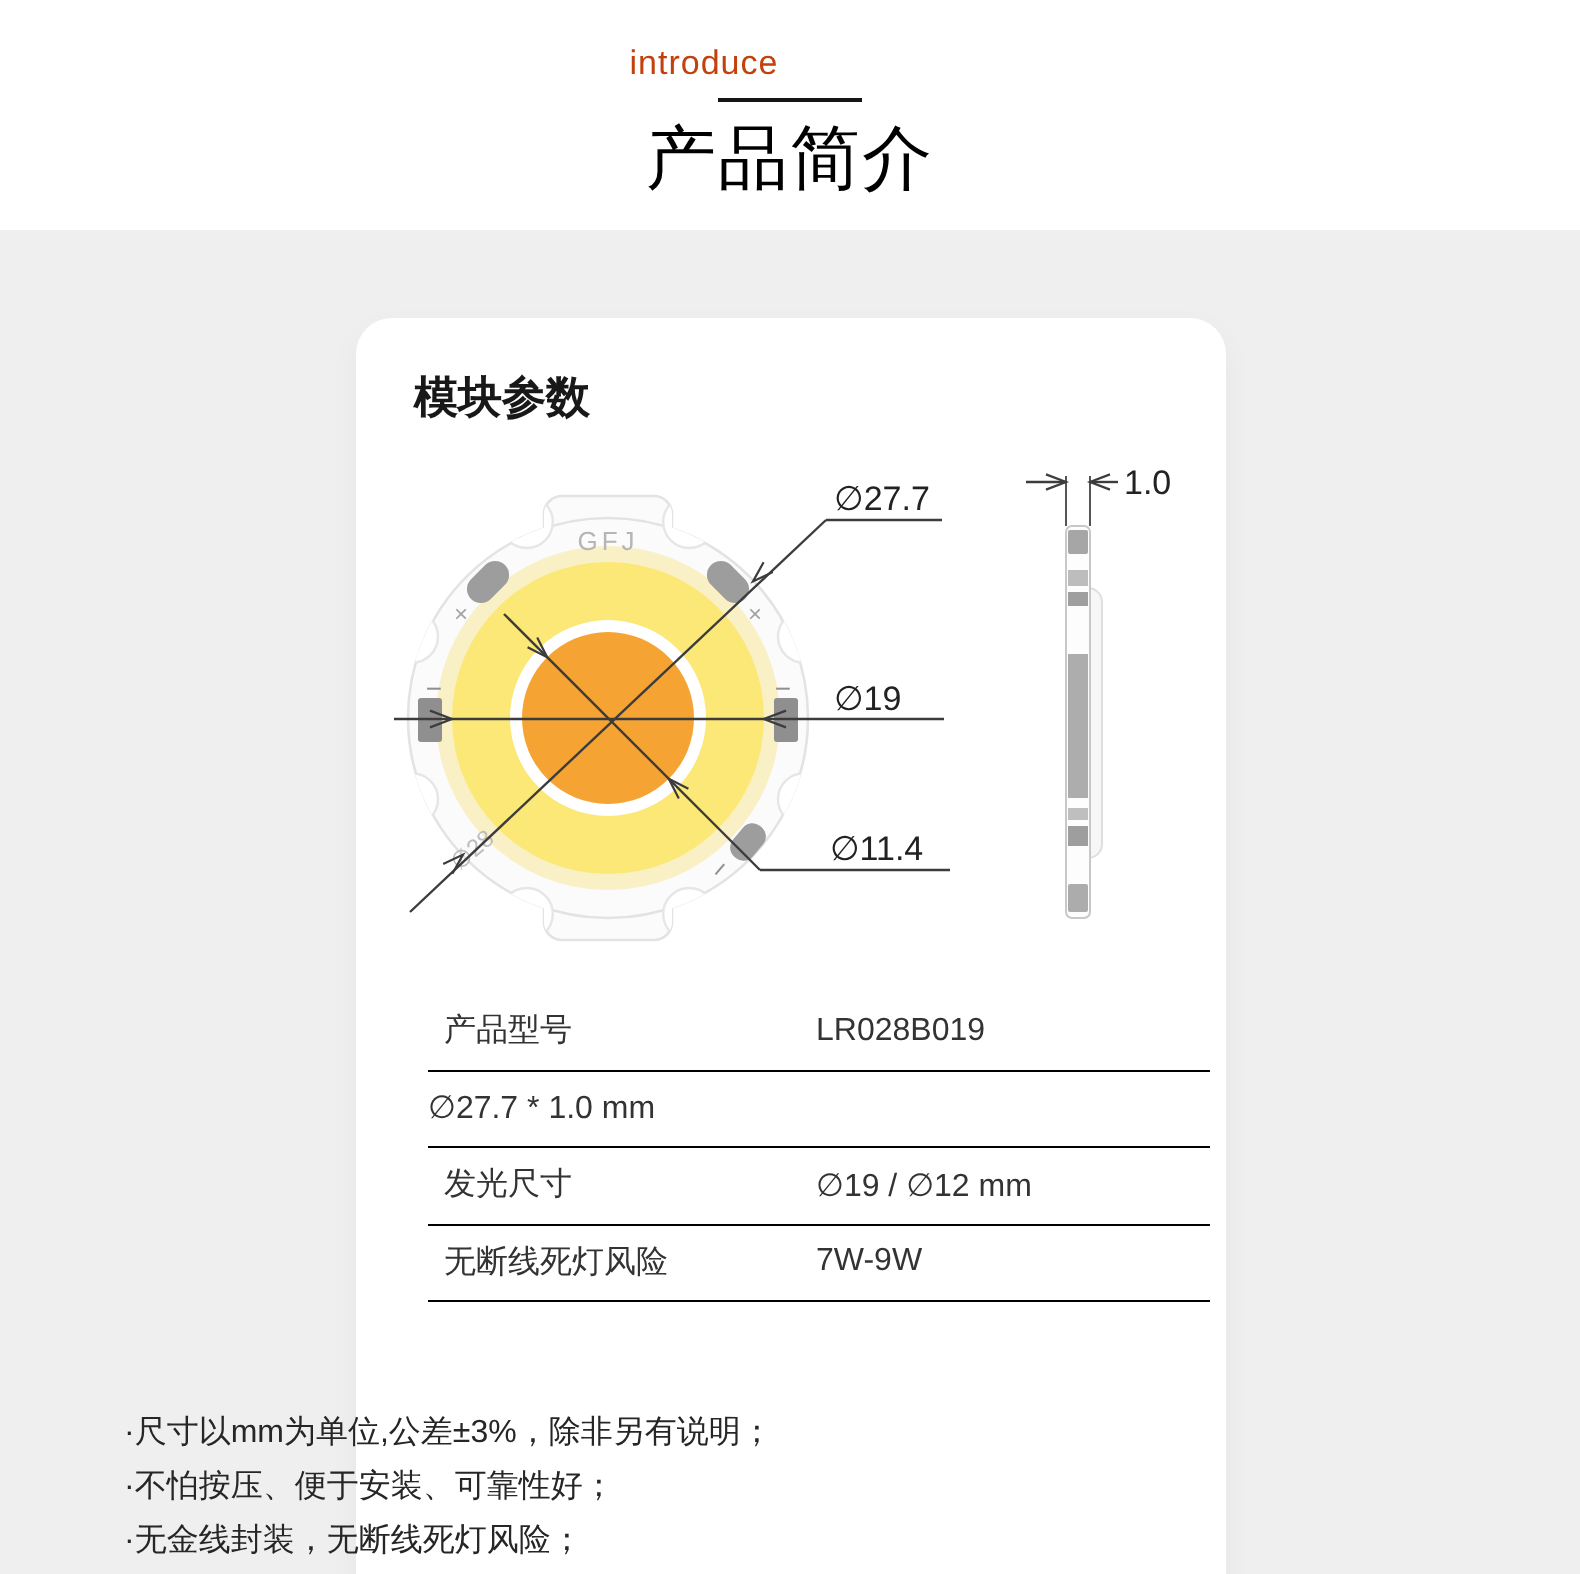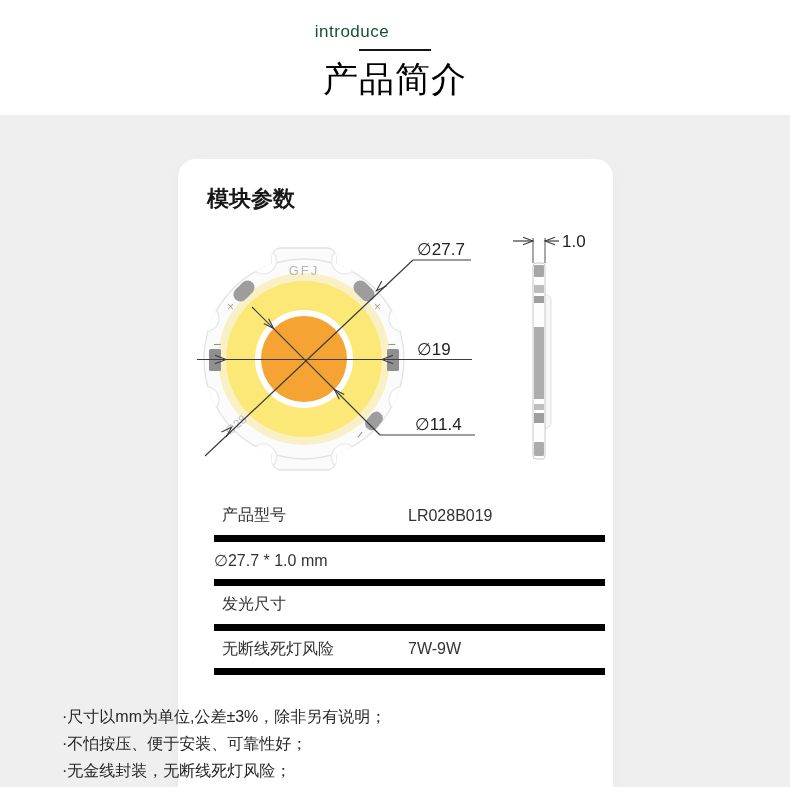--- a/index.html
+++ b/index.html
@@ -3,34 +3,34 @@
 <meta charset="utf-8">
 <style>
   html,body{margin:0;padding:0;}
   body{width:790px;height:787px;overflow:hidden;background:#efefef;
        font-family:"Liberation Sans","DejaVu Sans",sans-serif;}
   .page{position:relative;width:790px;height:787px;}
   .top-strip{position:absolute;left:0;top:0;width:790px;height:115px;background:#ffffff;}
 
   
   .eyebrow{position:absolute;left:0;top:22px;width:704px;text-align:center;
-           font-size:17px;color:#14532d;letter-spacing:.5px;}
+           font-size:17px;color:#c2410c;letter-spacing:.5px;}
   .eyebrow-rule{position:absolute;left:359px;top:49px;width:72px;height:2px;background:#151515;}
   .page-title{position:absolute;left:0;top:56px;width:790px;text-align:center;
               font-size:35px;font-weight:400;color:#000;letter-spacing:1px;}
 
   
   .card{position:absolute;left:178px;top:159px;width:435px;height:655px;background:#ffffff;
         border-radius:18px;box-shadow:0 6px 16px rgba(0,0,0,.04);}
   .card-title{position:absolute;left:29px;top:25px;font-size:22px;font-weight:700;color:#181818;}
   .diagram-svg{position:absolute;left:0;top:0;width:435px;height:395px;}
 
   
   .spec-table{position:absolute;left:36px;top:338px;width:391px;}
-  .spec-row{display:flex;align-items:center;height:37.5px;border-bottom:7px solid #000000;
+  .spec-row{display:flex;align-items:center;height:37.5px;border-bottom:1px solid #000000;
             font-size:16px;color:#333;}
   .spec-label{width:194px;padding-left:8px;box-sizing:border-box;}
   .spec-value{flex:1;}
 
   
   .notes{position:absolute;left:62px;top:703px;font-size:16px;color:#262626;line-height:27px;}
 
   svg text{font-family:"Liberation Sans","DejaVu Sans",sans-serif;}
   .dim-text{font-size:17px;fill:#222;}
   .dim-line{stroke:#3c3c3c;stroke-width:1.2;fill:none;}
@@ -167,20 +167,21 @@
     <div class="spec-table">
       <div class="spec-row">
         <div class="spec-label">产品型号</div>
         <div class="spec-value">LR028B019</div>
       </div>
       <div class="spec-row">
         <div class="spec-value">∅27.7 * 1.0 mm</div>
       </div>
       <div class="spec-row">
         <div class="spec-label">发光尺寸</div>
+        <div class="spec-value">∅19 / ∅12 mm</div>
       </div>
       <div class="spec-row">
         <div class="spec-label">无断线死灯风险</div>
         <div class="spec-value">7W-9W</div>
       </div>
     </div>
   </div>
 
   <div class="notes">
     <div>·尺寸以mm为单位,公差±3%，除非另有说明；</div>

